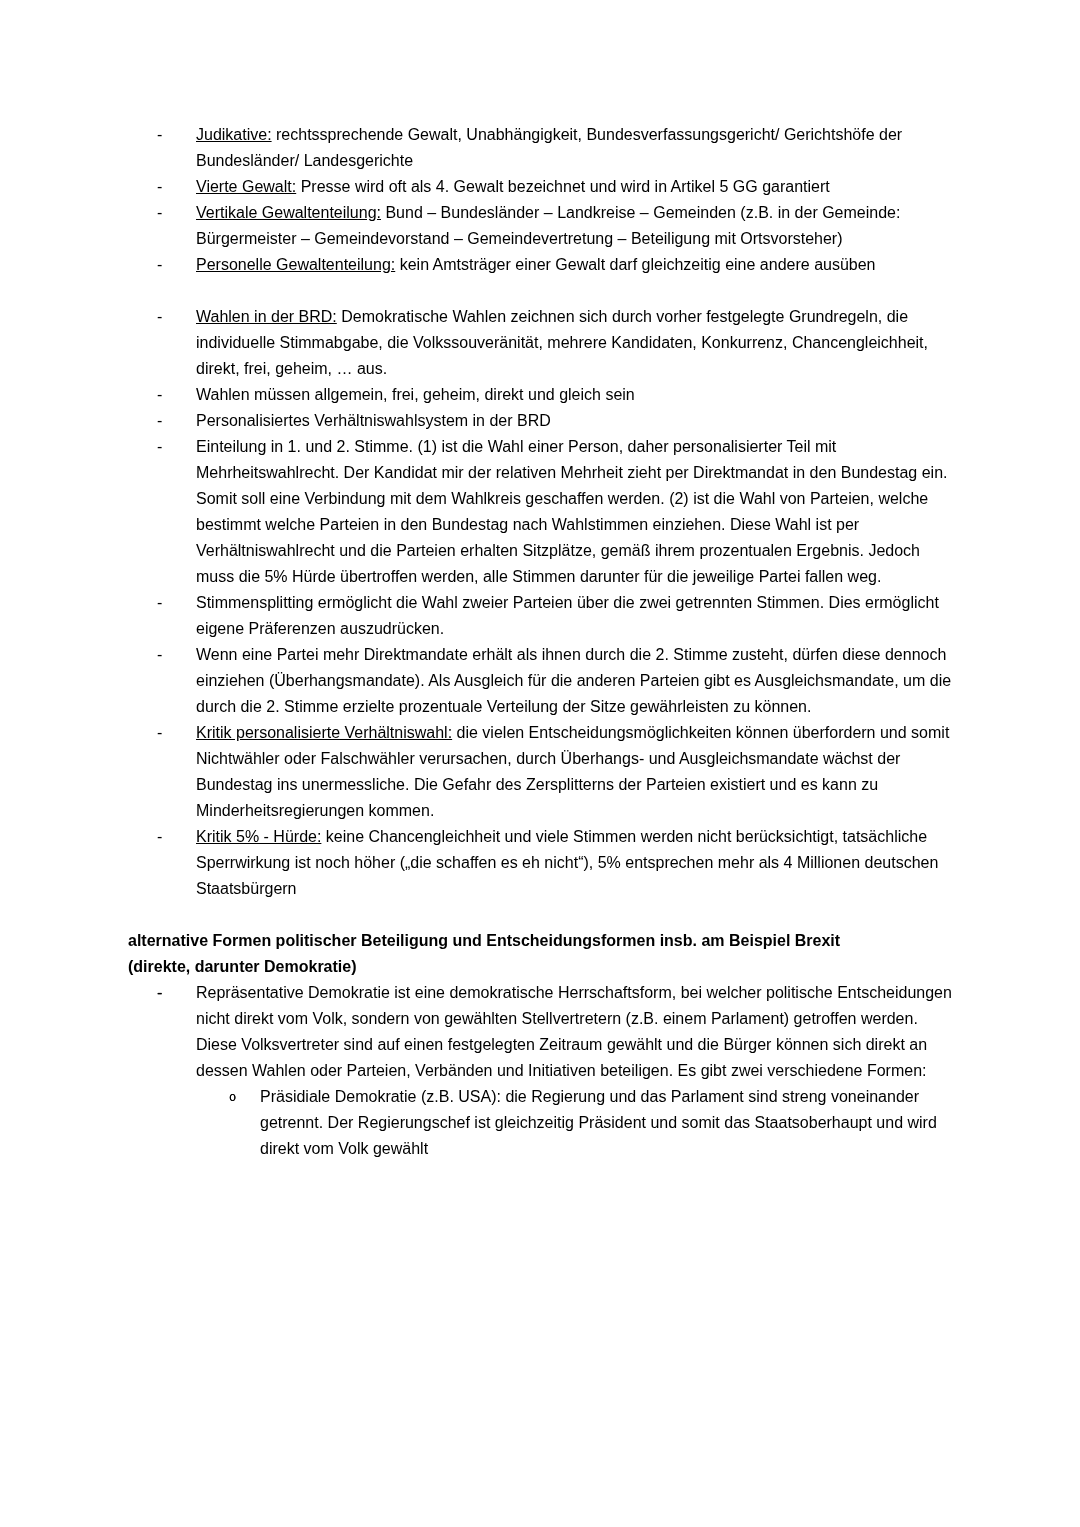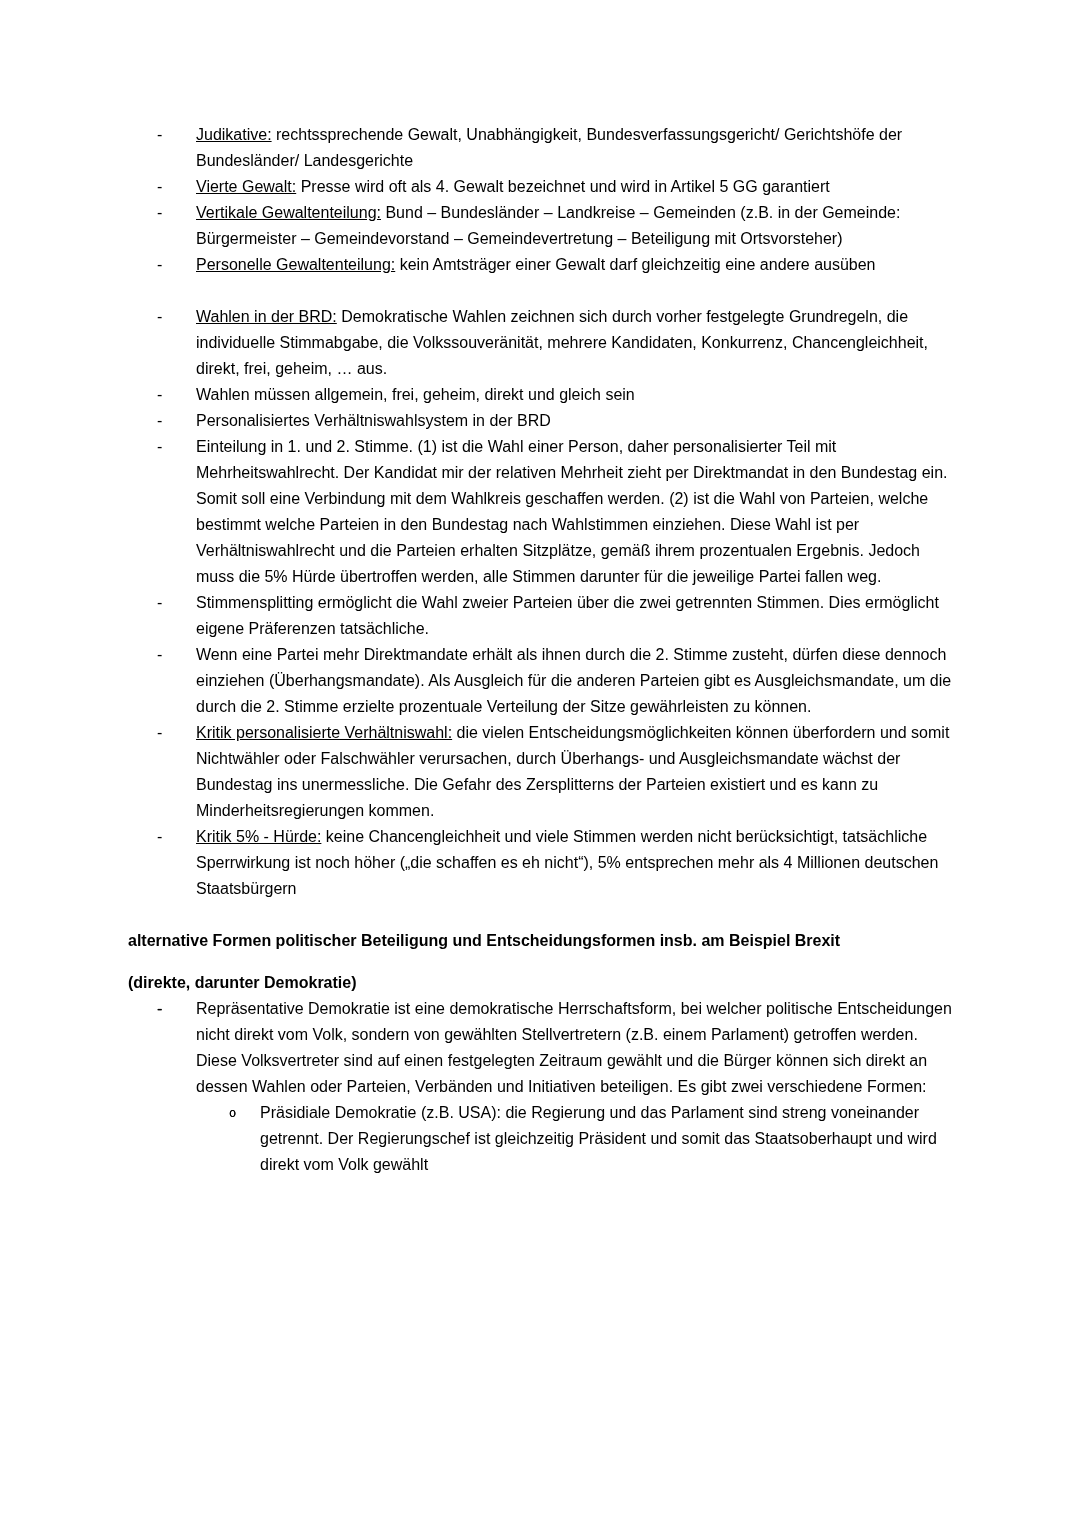--- a/index.html
+++ b/index.html
@@ -21,38 +21,38 @@
   li.l1 { padding-left: 68px; }
   li.l1 > .marker { position: absolute; left: 29px; top: 0; }
   li.l2 { padding-left: 132px; }
   li.l2 > .marker {
     position: absolute; left: 101px; top: 1px;
     font-family: "Liberation Mono", monospace; font-size: 12px;
   }
   .b { font-weight: 400; }
   .u { text-decoration: underline; }
   .heading { font-weight: 700; margin-top: 26px; }
-  .hline { display: block; margin-top: 16px; }
+  .hline { display: block; }
 </style>
 </head>
 <body>
 
 <div class="page">
   <ul class="dash-list">
       <li class="l1"><span class="marker">-</span><span class="run b u">Judikative:</span><span class="run"> rechtssprechende Gewalt, Unabhängigkeit, Bundesverfassungsgericht/ Gerichtshöfe der Bundesländer/ Landesgerichte</span></li>
       <li class="l1"><span class="marker">-</span><span class="run b u">Vierte Gewalt:</span><span class="run"> Presse wird oft als 4. Gewalt bezeichnet und wird in Artikel 5 GG garantiert</span></li>
       <li class="l1"><span class="marker">-</span><span class="run b u">Vertikale Gewaltenteilung:</span><span class="run"> Bund – Bundesländer – Landkreise – Gemeinden (z.B. in der Gemeinde: Bürgermeister – Gemeindevorstand – Gemeindevertretung – Beteiligung mit Ortsvorsteher)</span></li>
       <li class="l1"><span class="marker">-</span><span class="run b u">Personelle Gewaltenteilung:</span><span class="run"> kein Amtsträger einer Gewalt darf gleichzeitig eine andere ausüben</span></li>
     </ul>
   <ul class="dash-list gap">
       <li class="l1"><span class="marker">-</span><span class="run b u">Wahlen in der BRD:</span><span class="run"> Demokratische Wahlen zeichnen sich durch vorher festgelegte Grundregeln, die individuelle Stimmabgabe, die Volkssouveränität, mehrere Kandidaten, Konkurrenz, Chancengleichheit, direkt, frei, geheim, … aus.</span></li>
       <li class="l1"><span class="marker">-</span><span class="run">Wahlen müssen allgemein, frei, geheim, direkt und gleich sein</span></li>
       <li class="l1"><span class="marker">-</span><span class="run">Personalisiertes Verhältniswahlsystem in der BRD</span></li>
       <li class="l1"><span class="marker">-</span><span class="run">Einteilung in 1. und 2. Stimme. (1) ist die Wahl einer Person, daher personalisierter Teil mit Mehrheitswahlrecht. Der Kandidat mir der relativen Mehrheit zieht per Direktmandat in den Bundestag ein. Somit soll eine Verbindung mit dem Wahlkreis geschaffen werden. (2) ist die Wahl von Parteien, welche bestimmt welche Parteien in den Bundestag nach Wahlstimmen einziehen. Diese Wahl ist per Verhältniswahlrecht und die Parteien erhalten Sitzplätze, gemäß ihrem prozentualen Ergebnis. Jedoch muss die 5% Hürde übertroffen werden, alle Stimmen darunter für die jeweilige Partei fallen weg.</span></li>
-      <li class="l1"><span class="marker">-</span><span class="run">Stimmensplitting ermöglicht die Wahl zweier Parteien über die zwei getrennten Stimmen. Dies ermöglicht eigene Präferenzen tatsächliche.</span></li>
+      <li class="l1"><span class="marker">-</span><span class="run">Stimmensplitting ermöglicht die Wahl zweier Parteien über die zwei getrennten Stimmen. Dies ermöglicht eigene Präferenzen auszudrücken.</span></li>
       <li class="l1"><span class="marker">-</span><span class="run">Wenn eine Partei mehr Direktmandate erhält als ihnen durch die 2. Stimme zusteht, dürfen diese dennoch einziehen (Überhangsmandate). Als Ausgleich für die anderen Parteien gibt es Ausgleichsmandate, um die durch die 2. Stimme erzielte prozentuale Verteilung der Sitze gewährleisten zu können.</span></li>
       <li class="l1"><span class="marker">-</span><span class="run b u">Kritik personalisierte Verhältniswahl:</span><span class="run"> die vielen Entscheidungsmöglichkeiten können überfordern und somit Nichtwähler oder Falschwähler verursachen, durch Überhangs- und Ausgleichsmandate wächst der Bundestag ins unermessliche. Die Gefahr des Zersplitterns der Parteien existiert und es kann zu Minderheitsregierungen kommen.</span></li>
       <li class="l1"><span class="marker">-</span><span class="run b u">Kritik 5% - Hürde:</span><span class="run"> keine Chancengleichheit und viele Stimmen werden nicht berücksichtigt, tatsächliche Sperrwirkung ist noch höher („die schaffen es eh nicht“), 5% entsprechen mehr als 4 Millionen deutschen Staatsbürgern</span></li>
     </ul>
   <div class="heading">
     <span class="hline">alternative Formen politischer Beteiligung und Entscheidungsformen insb. am Beispiel Brexit</span>
     <span class="hline">(direkte, darunter Demokratie)</span>
   </div>
   <ul class="dash-list">
       <li class="l1"><span class="marker">-</span></li>

